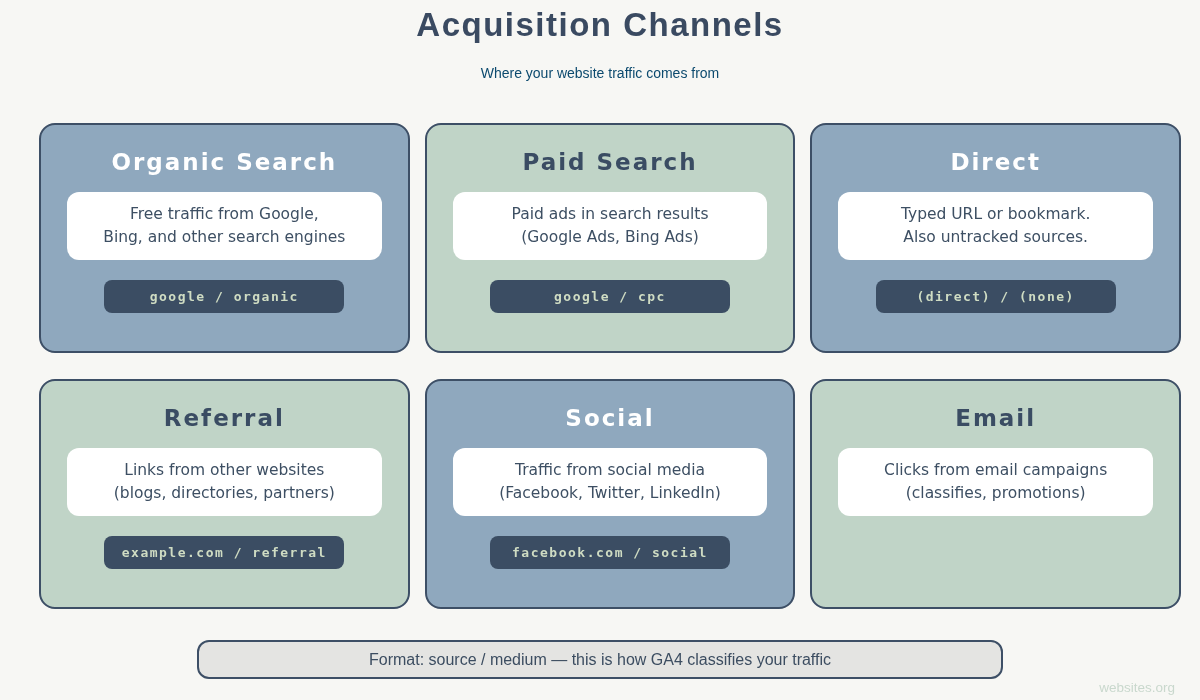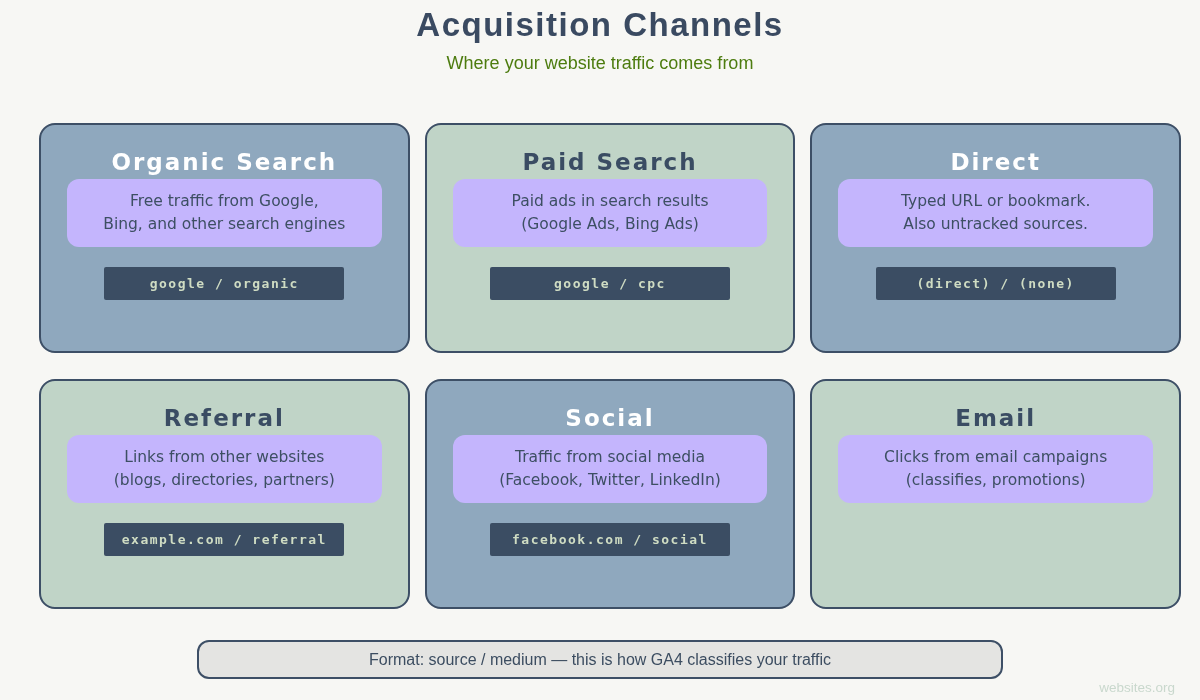--- a/index.html
+++ b/index.html
@@ -16,23 +16,23 @@
   h1.page-title {
     font-family: "Liberation Sans", sans-serif;
     font-size: 33px;
     font-weight: bold;
     letter-spacing: 1.5px;
     color: #3a4a61;
     line-height: 40px;
   }
   .page-subtitle {
     font-family: "Liberation Sans", sans-serif;
-    font-size: 18px;
-    color: #4d7c0f;
-    margin-top: 6px;
+    font-size: 14px;
+    color: #0c4a6e;
+    margin-top: 16px;
     line-height: 24px;
   }
 
   .grid {
     position: absolute;
     left: 39px;
     top: 123px;
     width: 1142px;
     display: grid;
     grid-template-columns: repeat(3, 1fr);
@@ -52,39 +52,39 @@
   .card--green { background: #c0d4c7; align-items: center; }
   .card-title {
     font-size: 23px;
     font-weight: bold;
     letter-spacing: 2px;
     line-height: 30px;
   }
   .card--blue .card-title { color: #ffffff; }
   .card--green .card-title { color: #3a4c63; }
   .desc-box {
-    margin-top: 2px;
+    margin-top: 15px;
     width: 100%;
     height: 68px;
-    background: #c4b5fd;
+    background: #ffffff;
     border-radius: 12px;
     display: flex;
     flex-direction: column;
     justify-content: center;
     text-align: center;
     font-size: 15.5px;
     line-height: 23px;
     color: #3d4f63;
   }
   .badge {
     margin-top: 20px;
     width: 240px;
     height: 33px;
     background: #3b4d63;
-    border-radius: 2px;
+    border-radius: 8px;
     display: flex;
     align-items: center;
     justify-content: center;
     font-family: "DejaVu Sans Mono", monospace;
     font-weight: bold;
     font-size: 13px;
     letter-spacing: 1.5px;
     color: #cfdcc3;
   }
 

